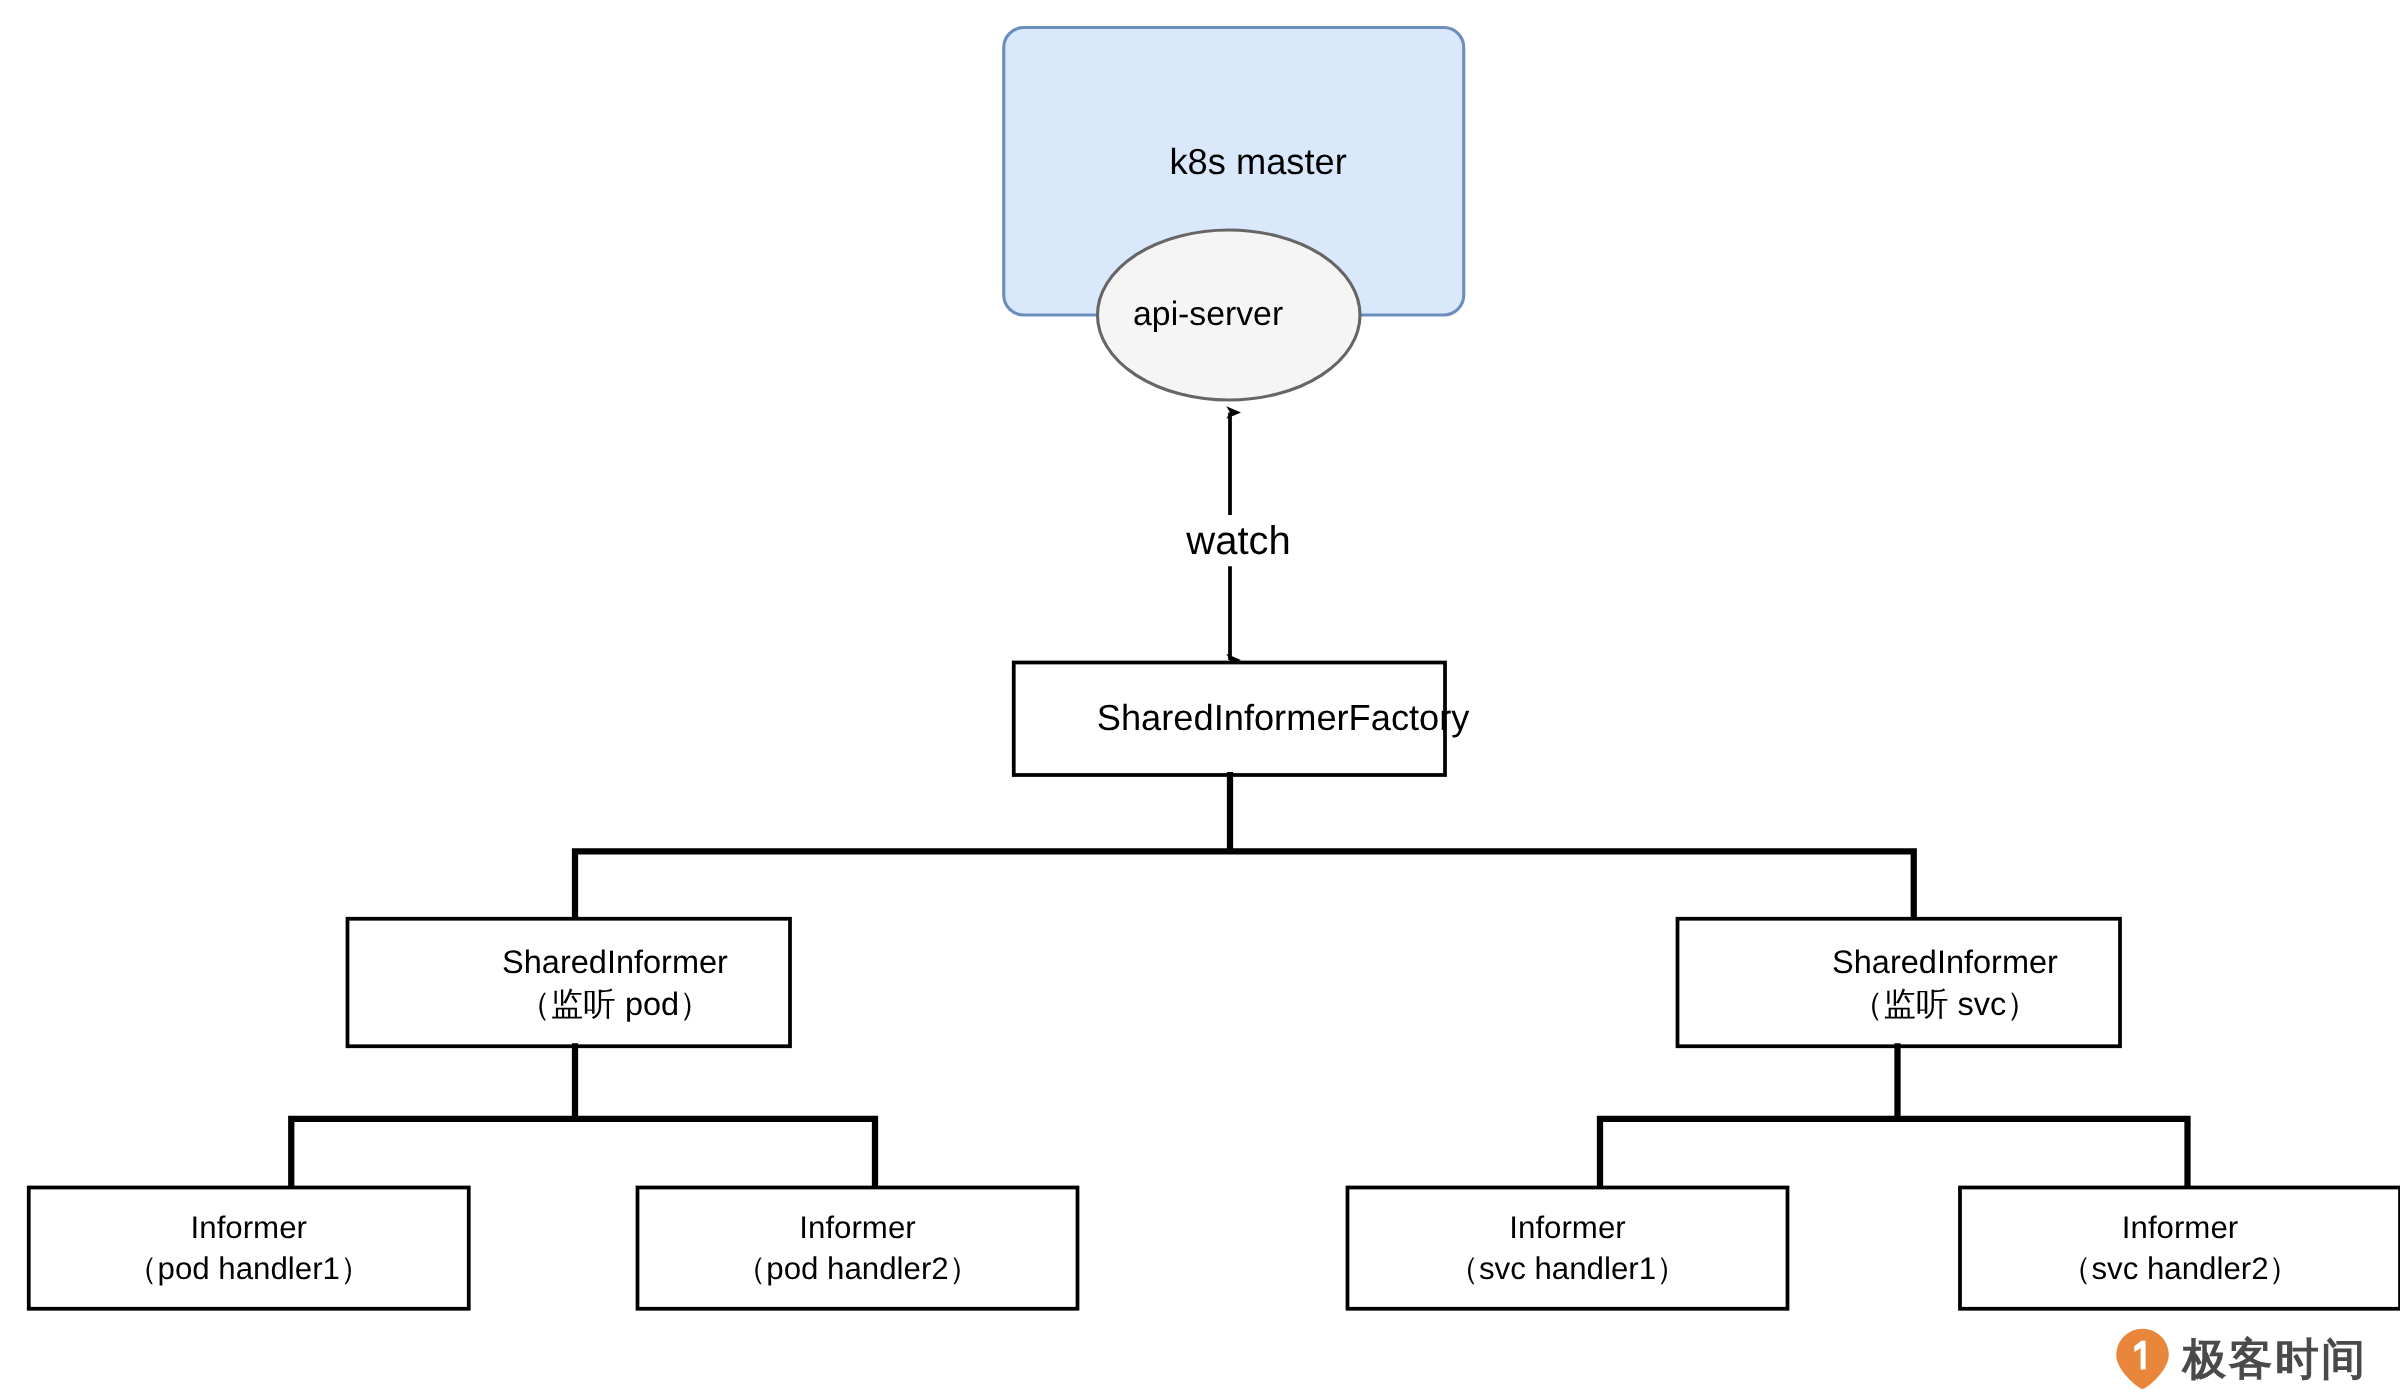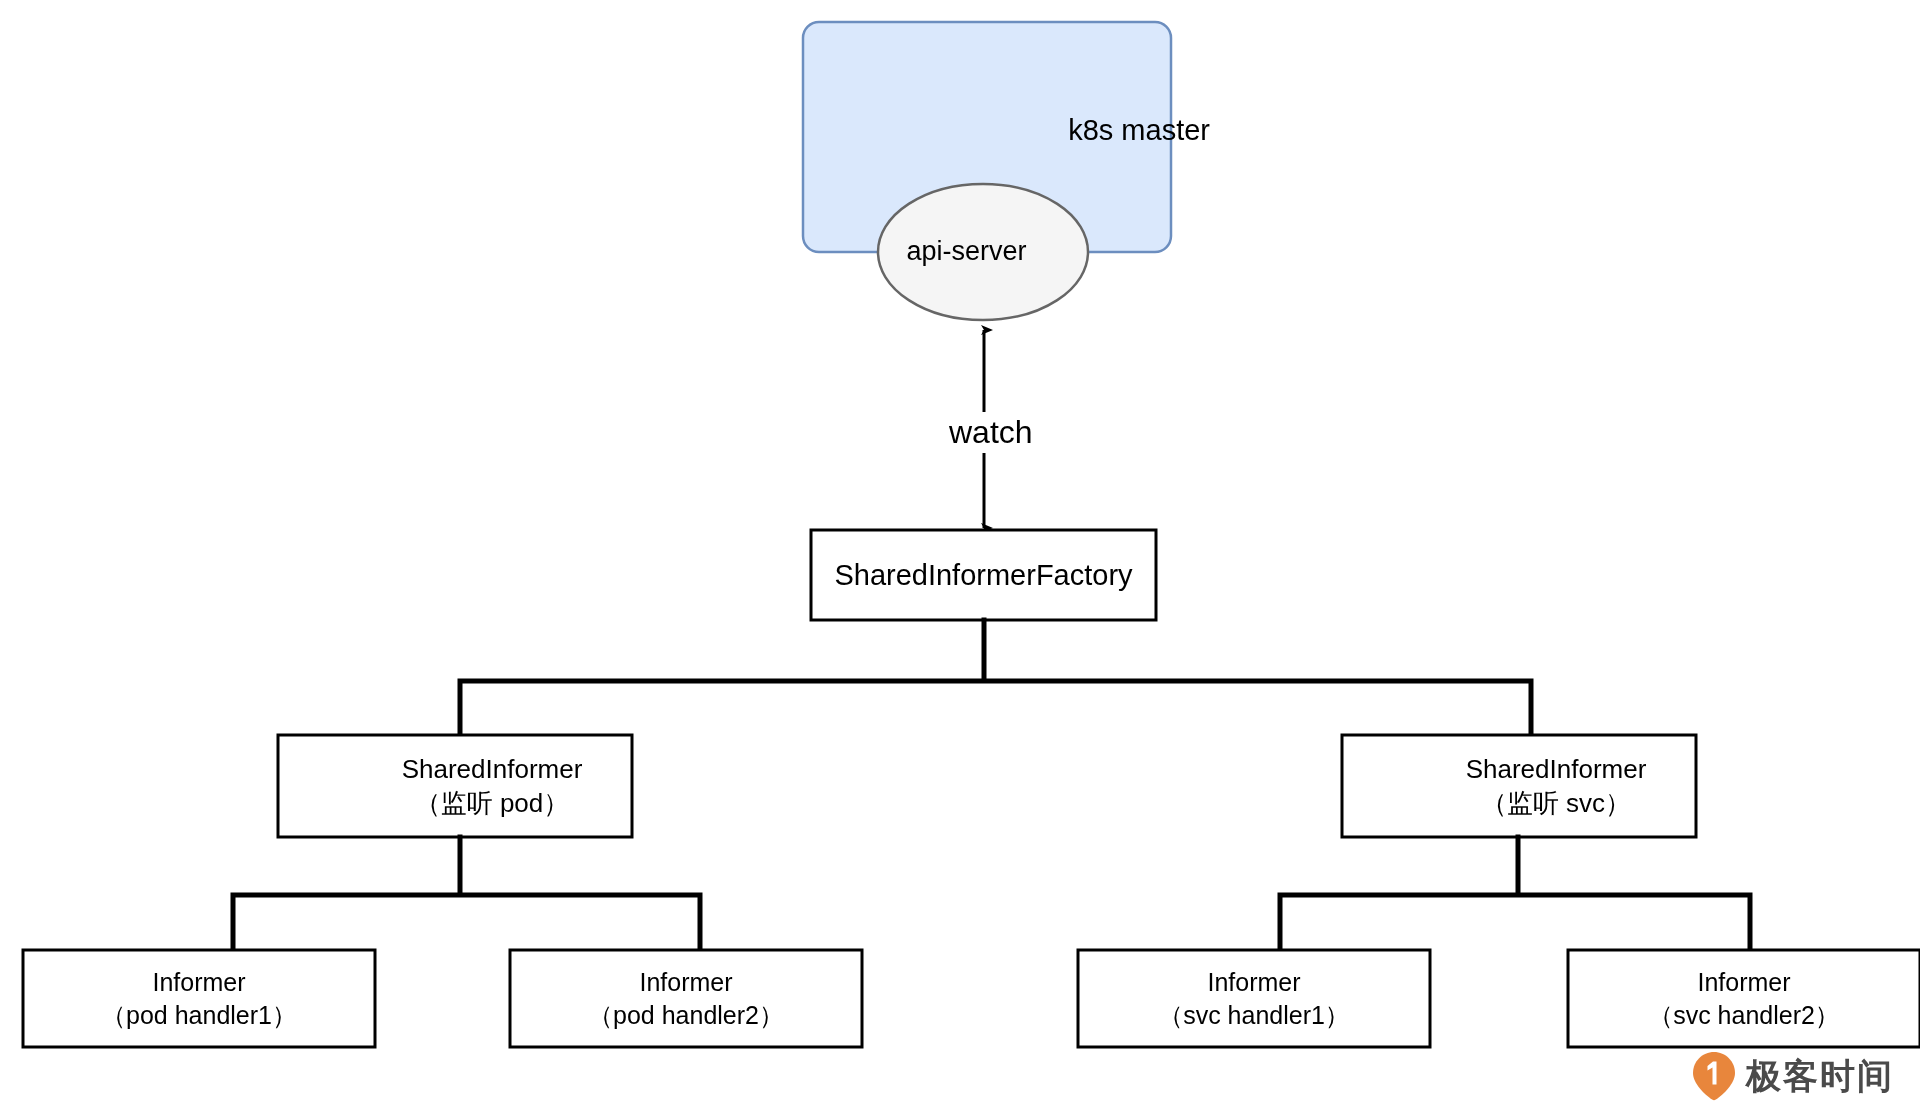--- a/index.html
+++ b/index.html
@@ -52,21 +52,21 @@
     font-size: 32px;
     color: #000000;
     background: #ffffff;
     padding: 2px 7px;
     white-space: nowrap;
   }
   
   #watermark {
     position: absolute;
     right: 26px;
-    bottom: 15px;
+    bottom: 4px;
     display: flex;
     align-items: center;
     gap: 10px;
     user-select: none;
   }
   #watermark .wm-text {
     font-size: 35px;
     font-weight: bold;
     color: #4a4a4a;
     letter-spacing: 2px;
@@ -105,33 +105,33 @@
     <path d="M460,837 L460,895 M233,895 L700,895 M233,895 L233,950 M700,895 L700,950" fill="none" stroke="#000000" stroke-width="5" stroke-linecap="square"></path>
 
     <path d="M1518,837 L1518,895 M1280,895 L1750,895 M1280,895 L1280,950 M1750,895 L1750,950" fill="none" stroke="#000000" stroke-width="5" stroke-linecap="square"></path>
 
     <rect x="23" y="950" width="352" height="97" fill="#ffffff" stroke="#000000" stroke-width="3"></rect>
     <rect x="510" y="950" width="352" height="97" fill="#ffffff" stroke="#000000" stroke-width="3"></rect>
     <rect x="1078" y="950" width="352" height="97" fill="#ffffff" stroke="#000000" stroke-width="3"></rect>
     <rect x="1568" y="950" width="352" height="97" fill="#ffffff" stroke="#000000" stroke-width="3"></rect>
   </svg>
 
-  <div class="node-label label-k8s-master" style="left:803px; top:110px; width:407px; height:40px;align-items:flex-end;">
+  <div class="node-label label-k8s-master" style="left:803px; top:110px; width:407px; height:40px;">
     <span class="l1">k8s master</span>
   </div>
 
   <div class="node-label label-api-server" style="left:878px; top:232px; width:177px; height:40px;">
     <span class="l1">api-server</span>
   </div>
 
   <div class="edge-label" style="left:942px; top:412px;">
     <span>watch</span>
   </div>
 
-  <div class="node-label label-factory" style="left:811px; top:555px; width:345px; height:40px;">
+  <div class="node-label label-factory" style="left:854px; top:555px; width:345px; height:40px;">
     <span class="l1">SharedInformerFactory</span>
   </div>
 
   <div class="node-label label-shared" style="left:278px; top:750px; width:354px; height:72px;">
     <span class="l1">SharedInformer</span>
     <span class="l2">（监听 pod）</span>
   </div>
 
   <div class="node-label label-shared" style="left:1342px; top:750px; width:354px; height:72px;">
     <span class="l1">SharedInformer</span>

